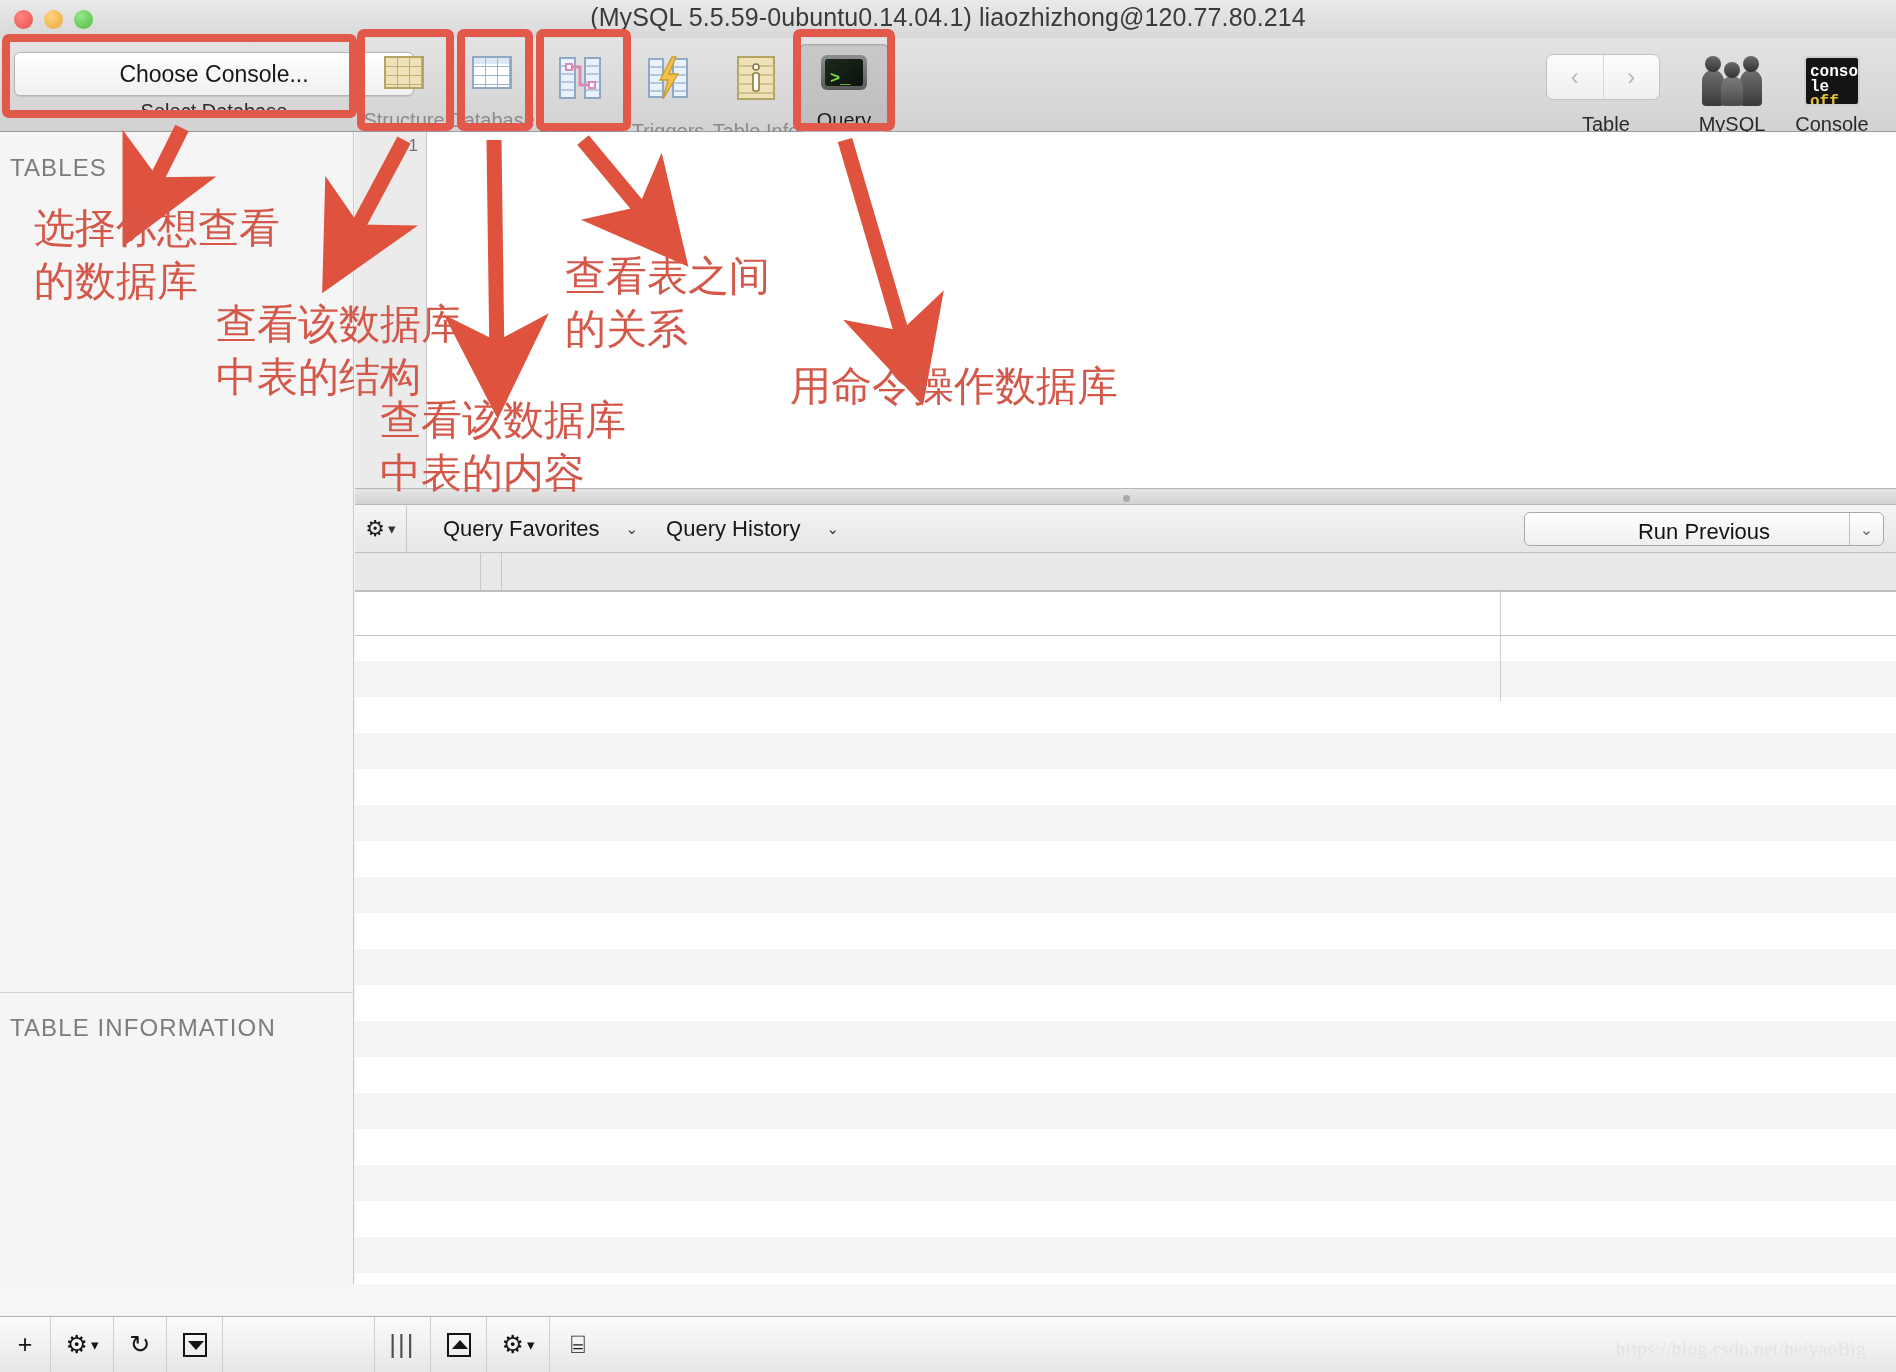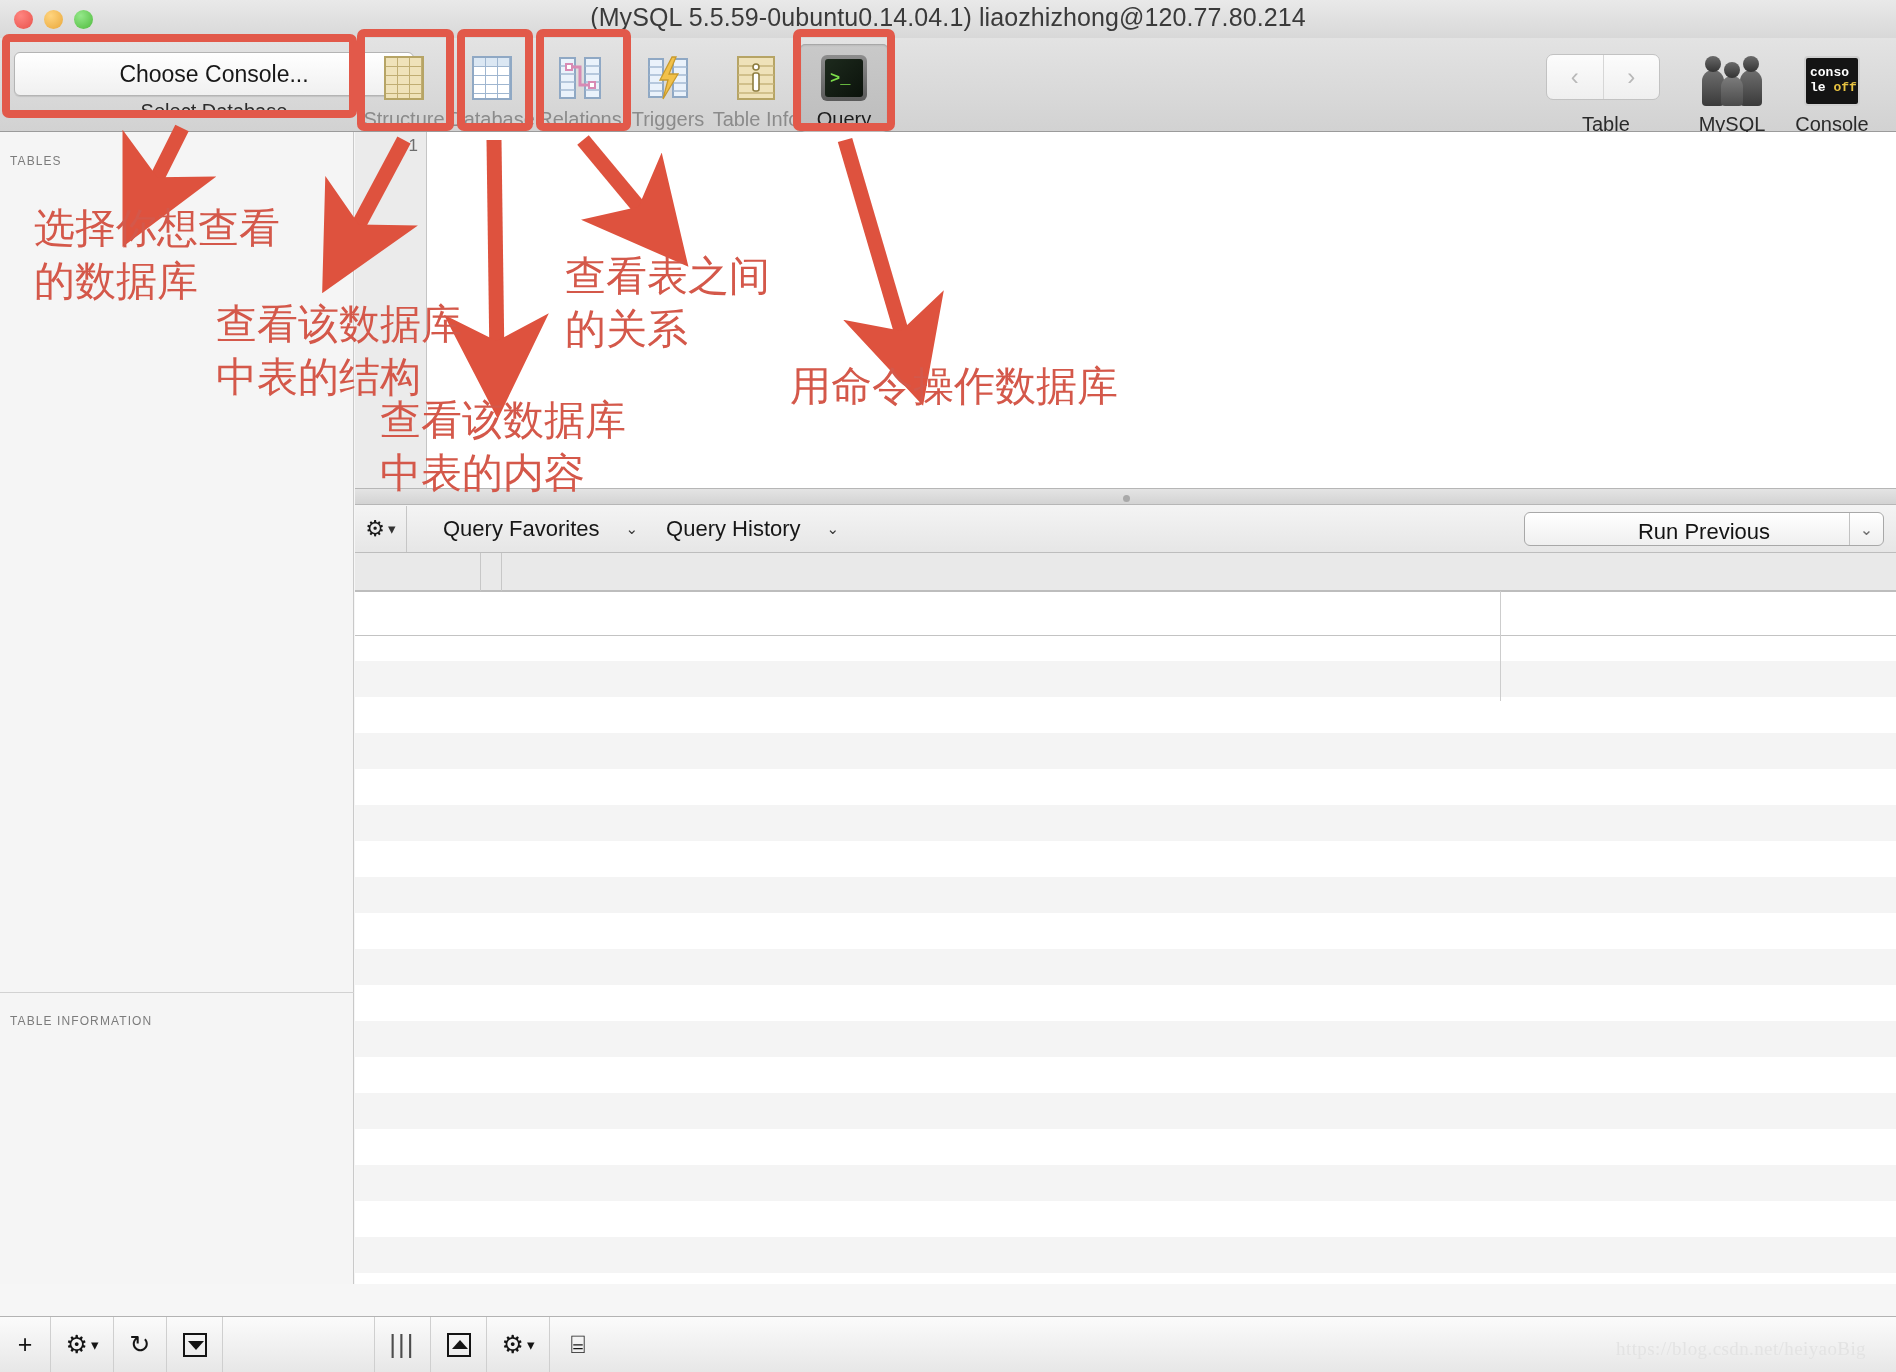--- a/index.html
+++ b/index.html
@@ -55,21 +55,21 @@
   }
 
   .tbgroup { position:absolute; left:360px; top:6px; display:flex; }
   .tbitem {
     width:88px; height:88px; display:flex; flex-direction:column;
     align-items:center; justify-content:flex-start; padding-top:8px;
     border-radius:5px;
   }
   .tbitem.active { background: linear-gradient(to bottom,#c9c9c9,#bdbdbd); box-shadow: inset 0 1px 2px rgba(0,0,0,.22); }
   .tbicon { width:52px; height:52px; position:relative; }
-  .tblabel { font-size:20px; color:#8b8b8b; margin-top:4px; white-space:nowrap; }
+  .tblabel { font-size:20px; color:#8b8b8b; margin-top:16px; white-space:nowrap; }
   .tbitem.active .tblabel { color:#1c1c1c; }
 
   
   .ico-grid {
     position:absolute; inset:4px 6px; border:2px solid #8fa8c4;
     background:
       linear-gradient(to bottom,#dbe7f3 0,#dbe7f3 22%,#ffffff 22%) ,
       #f3f8fd;
   }
   .ico-grid::before{
@@ -117,32 +117,32 @@
     content:""; position:absolute; left:3px; top:-14px; width:16px; height:16px; border-radius:50%;
     background: linear-gradient(to bottom,#6a6a6a,#343434);
   }
   .users-ico b.l{ left:0; height:36px; }
   .users-ico b.r{ right:0; height:36px; }
   .users-ico b.c{ left:19px; bottom:0; height:30px; z-index:2; background:linear-gradient(to bottom,#7d7d7d,#4a4a4a); }
   .console-ico {
     width:56px; height:50px; border-radius:4px; position:relative;
     background:#141414; border:2px solid #cfcfcf; overflow:hidden;
     font-family:"Liberation Mono","DejaVu Sans Mono",monospace;
-    font-size:13px; font-weight:bold; line-height:15px; padding:7px 0 0 4px;
+    font-size:16px; font-weight:bold; line-height:15px; padding:7px 0 0 4px;
   }
   .console-ico u { display:block; color:#fff; text-decoration:none; }
   .console-ico u em { font-style:normal; color:#e8c341; }
 
   
   .sidebar {
     position:absolute; left:0; top:132px; width:354px; height:1152px;
     background:#f5f5f5; border-right:1px solid #c9c9c9;
   }
   .side-head {
-    font-size:12px; color:#7c7c7c; letter-spacing:1.1px;
+    font-size:24px; color:#7c7c7c; letter-spacing:1.1px;
     padding:22px 0 0 10px; font-weight:500;
   }
   .side-divider { position:absolute; left:0; width:354px; height:1px; background:#d2d2d2; }
 
   
   .editor {
     position:absolute; left:355px; top:132px; width:1541px; height:356px;
     background:#ffffff;
   }
   .gutter {

